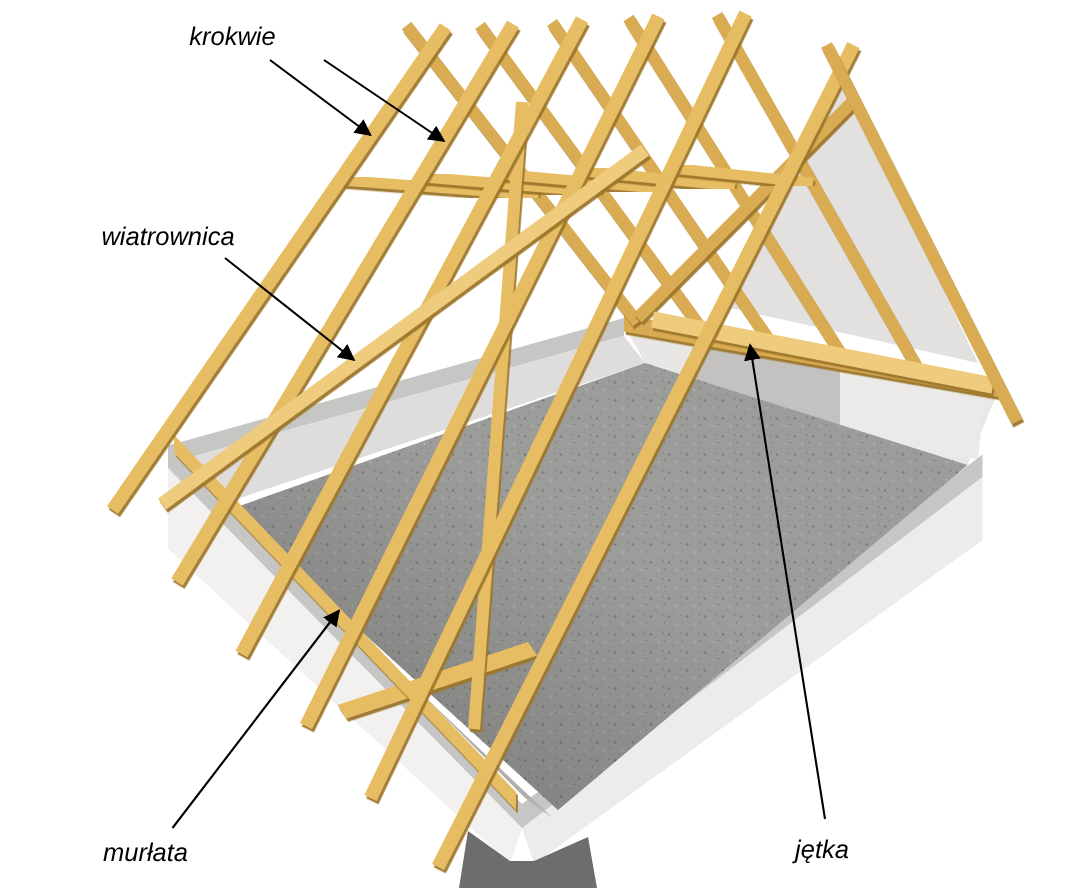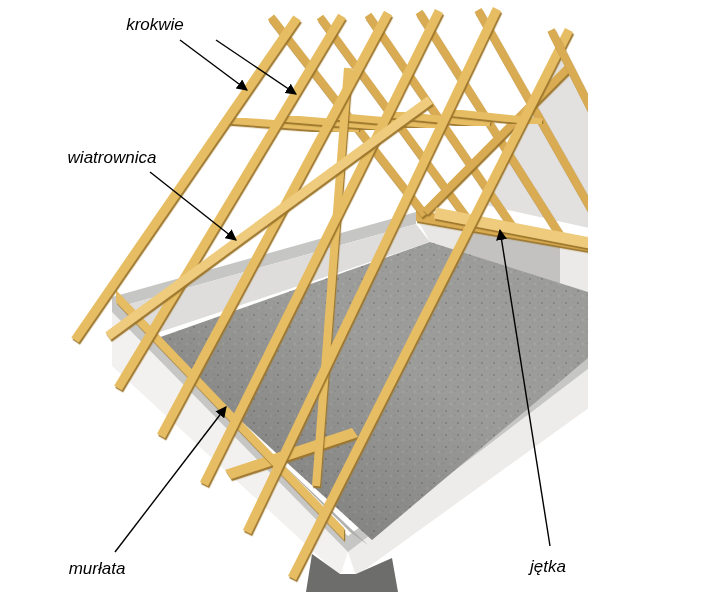--- a/index.html
+++ b/index.html
@@ -1,16 +1,16 @@
 <!DOCTYPE html>
 <html style="--wood: #e6bd64; --wood_light: #eecb7d; --wood_dark: #d9ac52; --wood_edge: #9d762c; --wall: #f2f1ef; --wall_shaded: #edecea; --wall_band: #c6c6c4; --wall_inner: #b0b0ae; --floor: #9c9c9a; --slab_dark: #6d6d6b; --label: #000000; --background: #ffffff;"><head>
 <meta charset="utf-8">
 <style>
   html,body{margin:0;padding:0;background:#fff;}
-  .stage{position:relative;width:588px;height:594px;background:#fff;overflow:hidden;
+  .stage{position:relative;width:720px;height:594px;background:#fff;overflow:hidden;
          font-family:"Liberation Sans",sans-serif;border-radius:14px;}
   svg{position:absolute;inset:0;}
   .lbl{font:italic 17px "Liberation Sans",sans-serif;fill:var(--label,#000);}
   .arrow{stroke:var(--label,#000);stroke-width:1.4;fill:none;marker-end:url(#ah);}
   line{stroke-linecap:butt;}
   .wM{stroke:var(--wood,#e6bd64);}
   .wL{stroke:var(--wood_light,#eecb7d);}
   .wD{stroke:var(--wood_dark,#d9ac52);}
 </style>
 </head>

